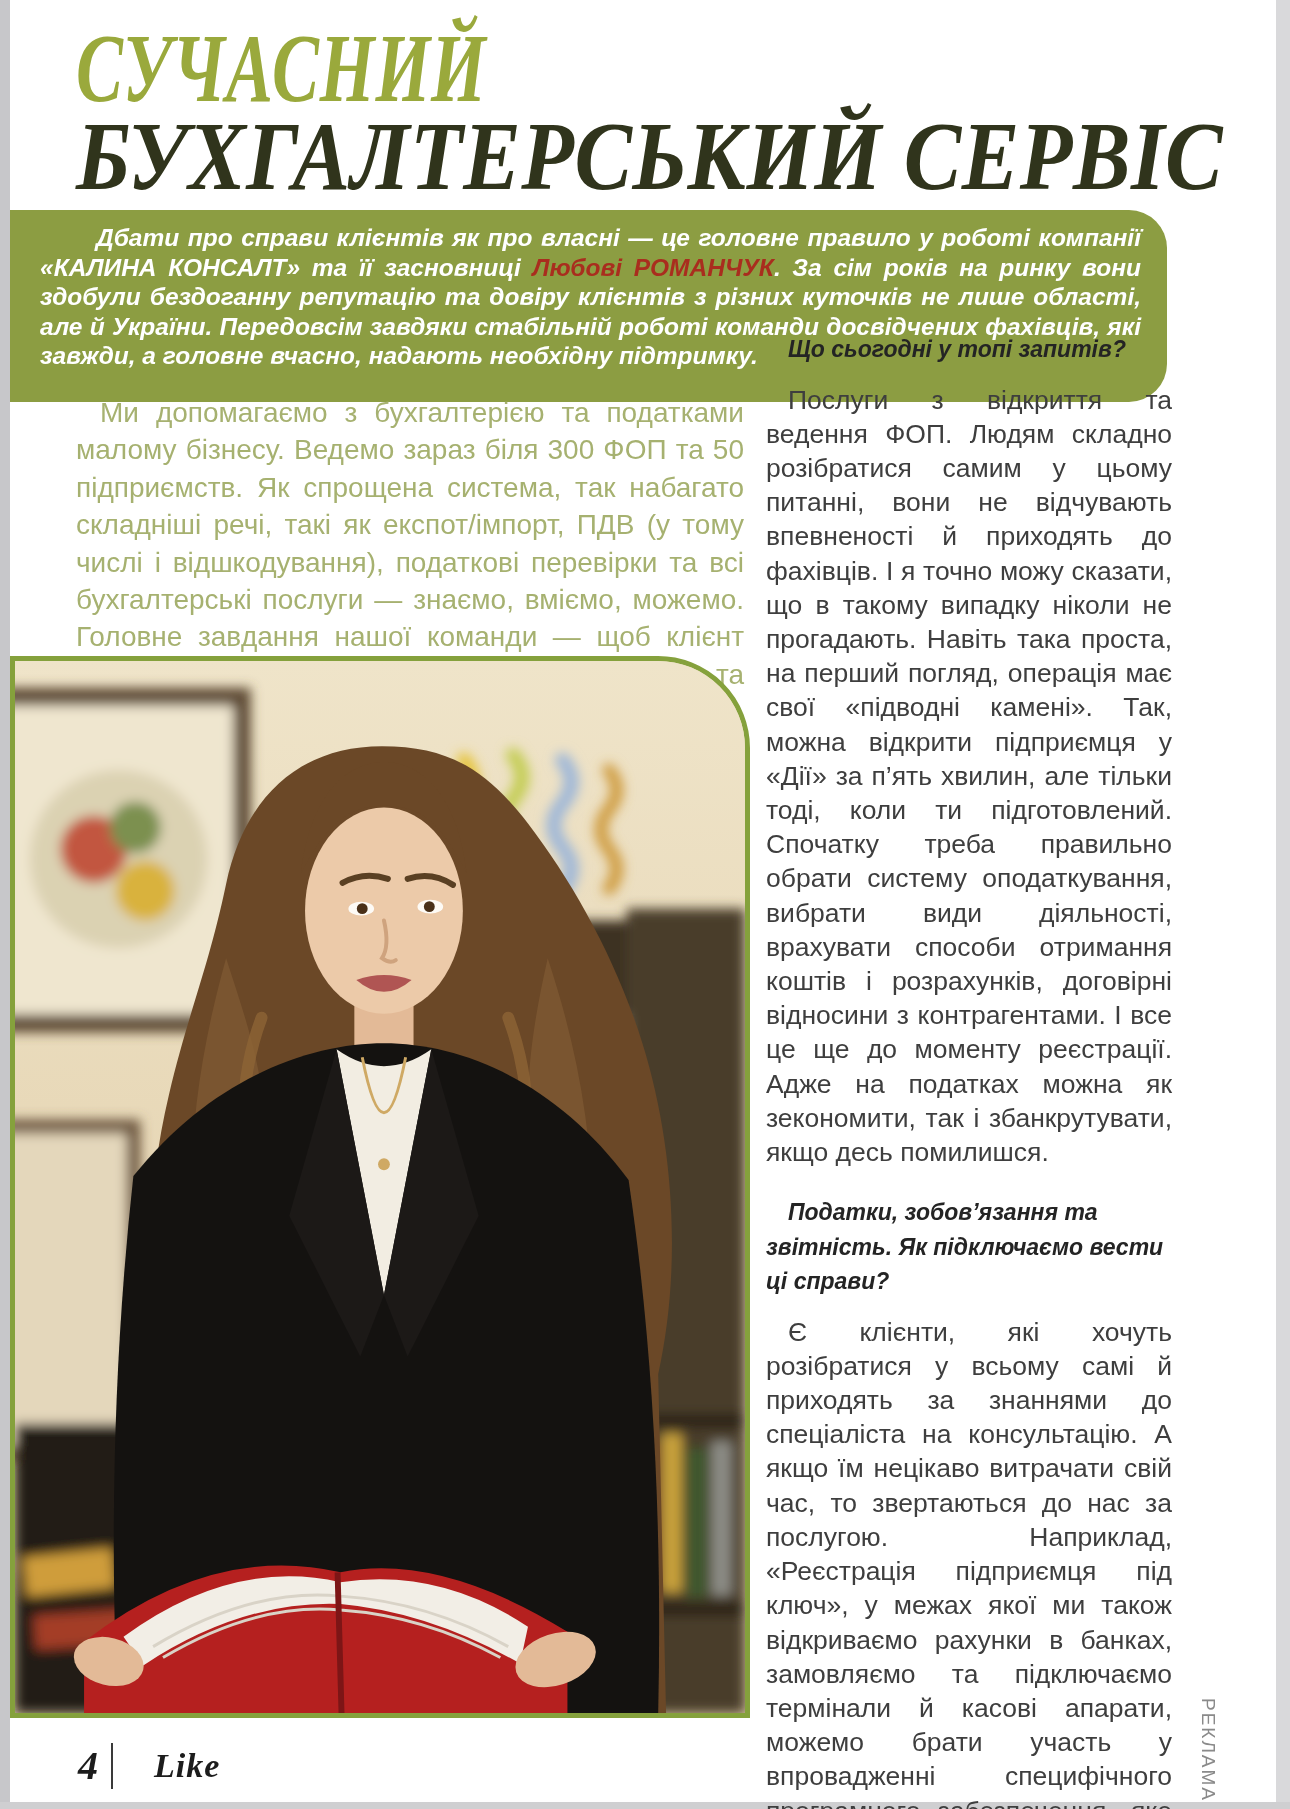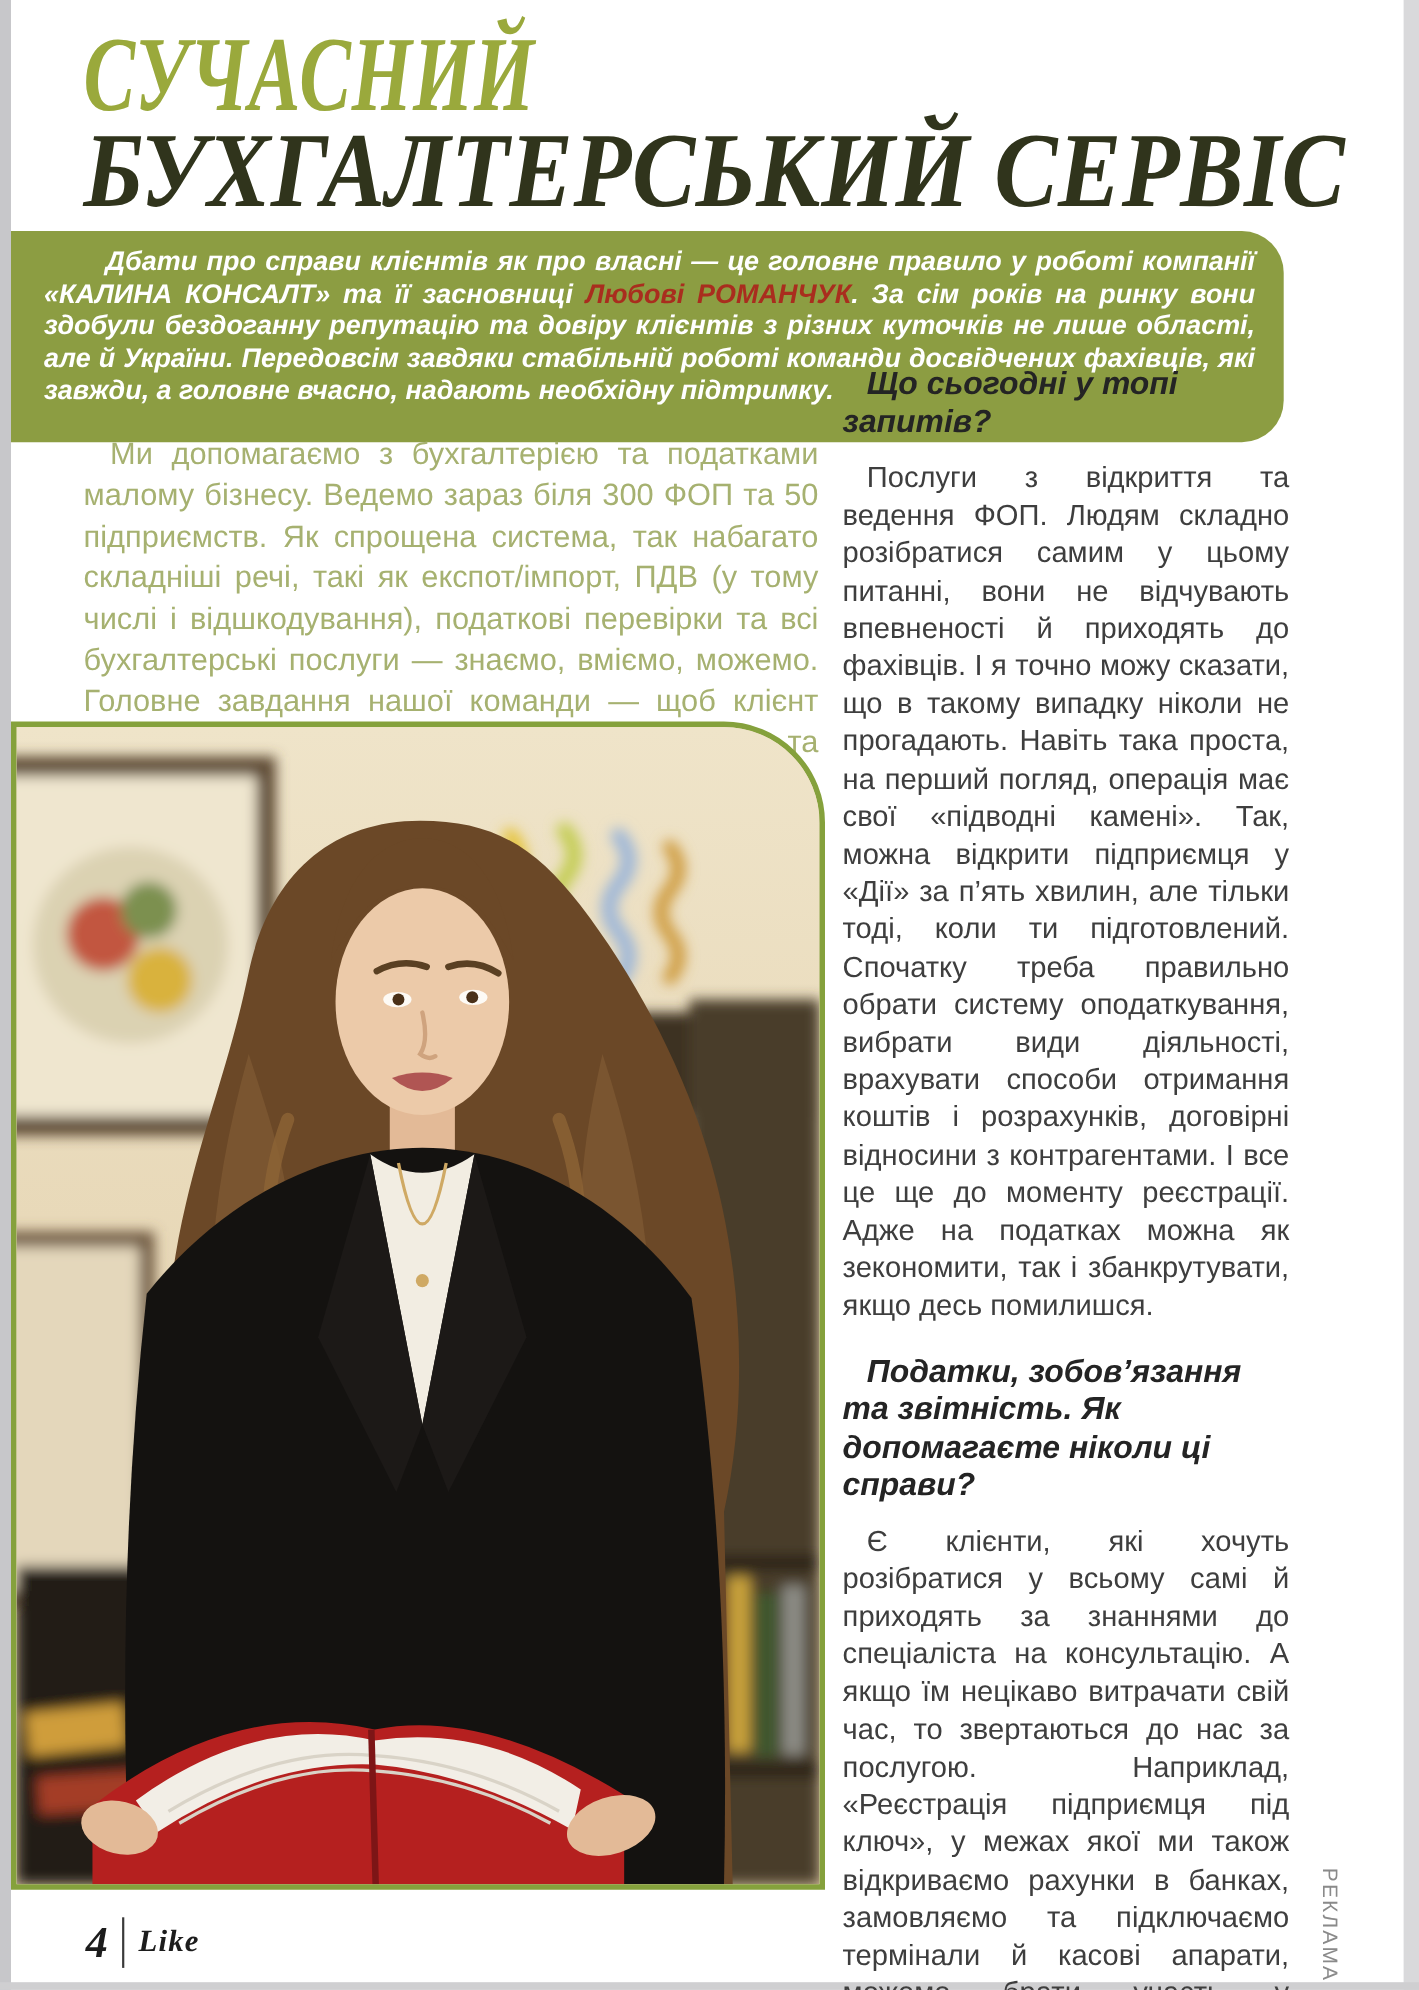--- a/index.html
+++ b/index.html
@@ -34,32 +34,32 @@
         font-size:28px;line-height:37.4px;color:#a6b170;text-align:justify;text-indent:24px;}
 
   
   .photo{position:absolute;left:10px;top:656px;width:740px;height:1062px;
          box-sizing:border-box;border:5px solid #85a13c;border-radius:0 92px 0 0;
          overflow:hidden;background:#e9dcc0;}
   .photo svg{display:block;width:100%;height:100%;}
 
   
   .rcol{position:absolute;left:766px;top:332px;width:406px;}
-  .rcol h3{margin:0 0 16px 0;font-size:29px;line-height:34.5px;font-weight:bold;
+  .rcol h3{margin:0 0 16px 0;font-size:23px;line-height:34.5px;font-weight:bold;
            font-style:italic;color:#242424;text-indent:22px;}
   .rcol h3.q2{margin-top:26px;}
   .rcol p{margin:0 0 14px 0;font-size:26.5px;line-height:34.2px;color:#3e3e3e;
           text-align:justify;text-indent:22px;}
 
   
   .footer{position:absolute;left:78px;top:1742px;display:flex;align-items:center;gap:13px;
           font-family:"Liberation Serif", serif;color:#1c1c1c;}
   .footer .num{font-size:40px;font-style:italic;font-weight:bold;}
   .footer .div{width:2px;height:46px;background:#3a3a3a;}
-  .footer .mag{font-size:28px;font-style:italic;font-weight:bold;letter-spacing:1px;}
+  .footer .mag{font-size:34px;font-style:italic;font-weight:bold;letter-spacing:1px;margin-left:28px;}
 
   
   .reklama{position:absolute;left:1160px;top:1700px;width:96px;height:100px;
            display:flex;align-items:center;justify-content:center;}
   .reklama span{transform:rotate(90deg);font-size:19px;letter-spacing:2px;
                 color:#8a8a8a;white-space:nowrap;}
 </style>
 </head>
 <body>
 
@@ -144,21 +144,21 @@
     <path d="M150,1006 Q245,950 330,958 Q415,964 492,1006" stroke="#d9d3c7" stroke-width="3" fill="none"></path>
     <path d="M327,920 L331,1062" stroke="#7d1516" stroke-width="6"></path>
     <ellipse cx="548" cy="1008" rx="42" ry="26" fill="#e3ba97" transform="rotate(-18 548 1008)"></ellipse>
     <ellipse cx="95" cy="1010" rx="36" ry="24" fill="#e3ba97" transform="rotate(14 95 1010)"></ellipse>
   </svg>
 </div>
 
 <div class="rcol">
   <h3>Що сьогодні у топі запитів?</h3>
   <p>Послуги з відкриття та ведення ФОП. Людям складно розібратися самим у цьому питанні, вони не відчувають впевненості й приходять до фахівців. І я точно можу сказати, що в такому випадку ніколи не прогадають. Навіть така проста, на перший погляд, операція має свої «підводні камені». Так, можна відкрити підприємця у «Дії» за п’ять хвилин, але тільки тоді, коли ти підготовлений. Спочатку треба правильно обрати систему оподаткування, вибрати види діяльності, врахувати способи отримання коштів і розрахунків, договірні відносини з контрагентами. І все це ще до моменту реєстрації. Адже на податках можна як зекономити, так і збанкрутувати, якщо десь помилишся.</p>
-  <h3 class="q2">Податки, зобов’язання та звітність. Як допомагаєте ніколи ці справи?</h3>
+  <h3 class="q2">Податки, зобов’язання та звітність. Як підключаємо вести ці справи?</h3>
   <p>Є клієнти, які хочуть розібратися у всьому самі й приходять за знаннями до спеціаліста на консультацію. А якщо їм нецікаво витрачати свій час, то звертаються до нас за послугою. Наприклад, «Реєстрація підприємця під ключ», у межах якої ми також відкриваємо рахунки в банках, замовляємо та підключаємо термінали й касові апарати, можемо брати участь у впровадженні специфічного програмного забезпечення, яке потрібне для ведення бізнесу клієнта. І левова частка залишається з нами на ведення. Я називаю це  «підписка на бухгалтера».</p>
 </div>
 
 <div class="footer">
   <span class="num">4</span>
   <span class="div"></span>
   <span class="mag">Like</span>
 </div>
 
 <div class="reklama">

